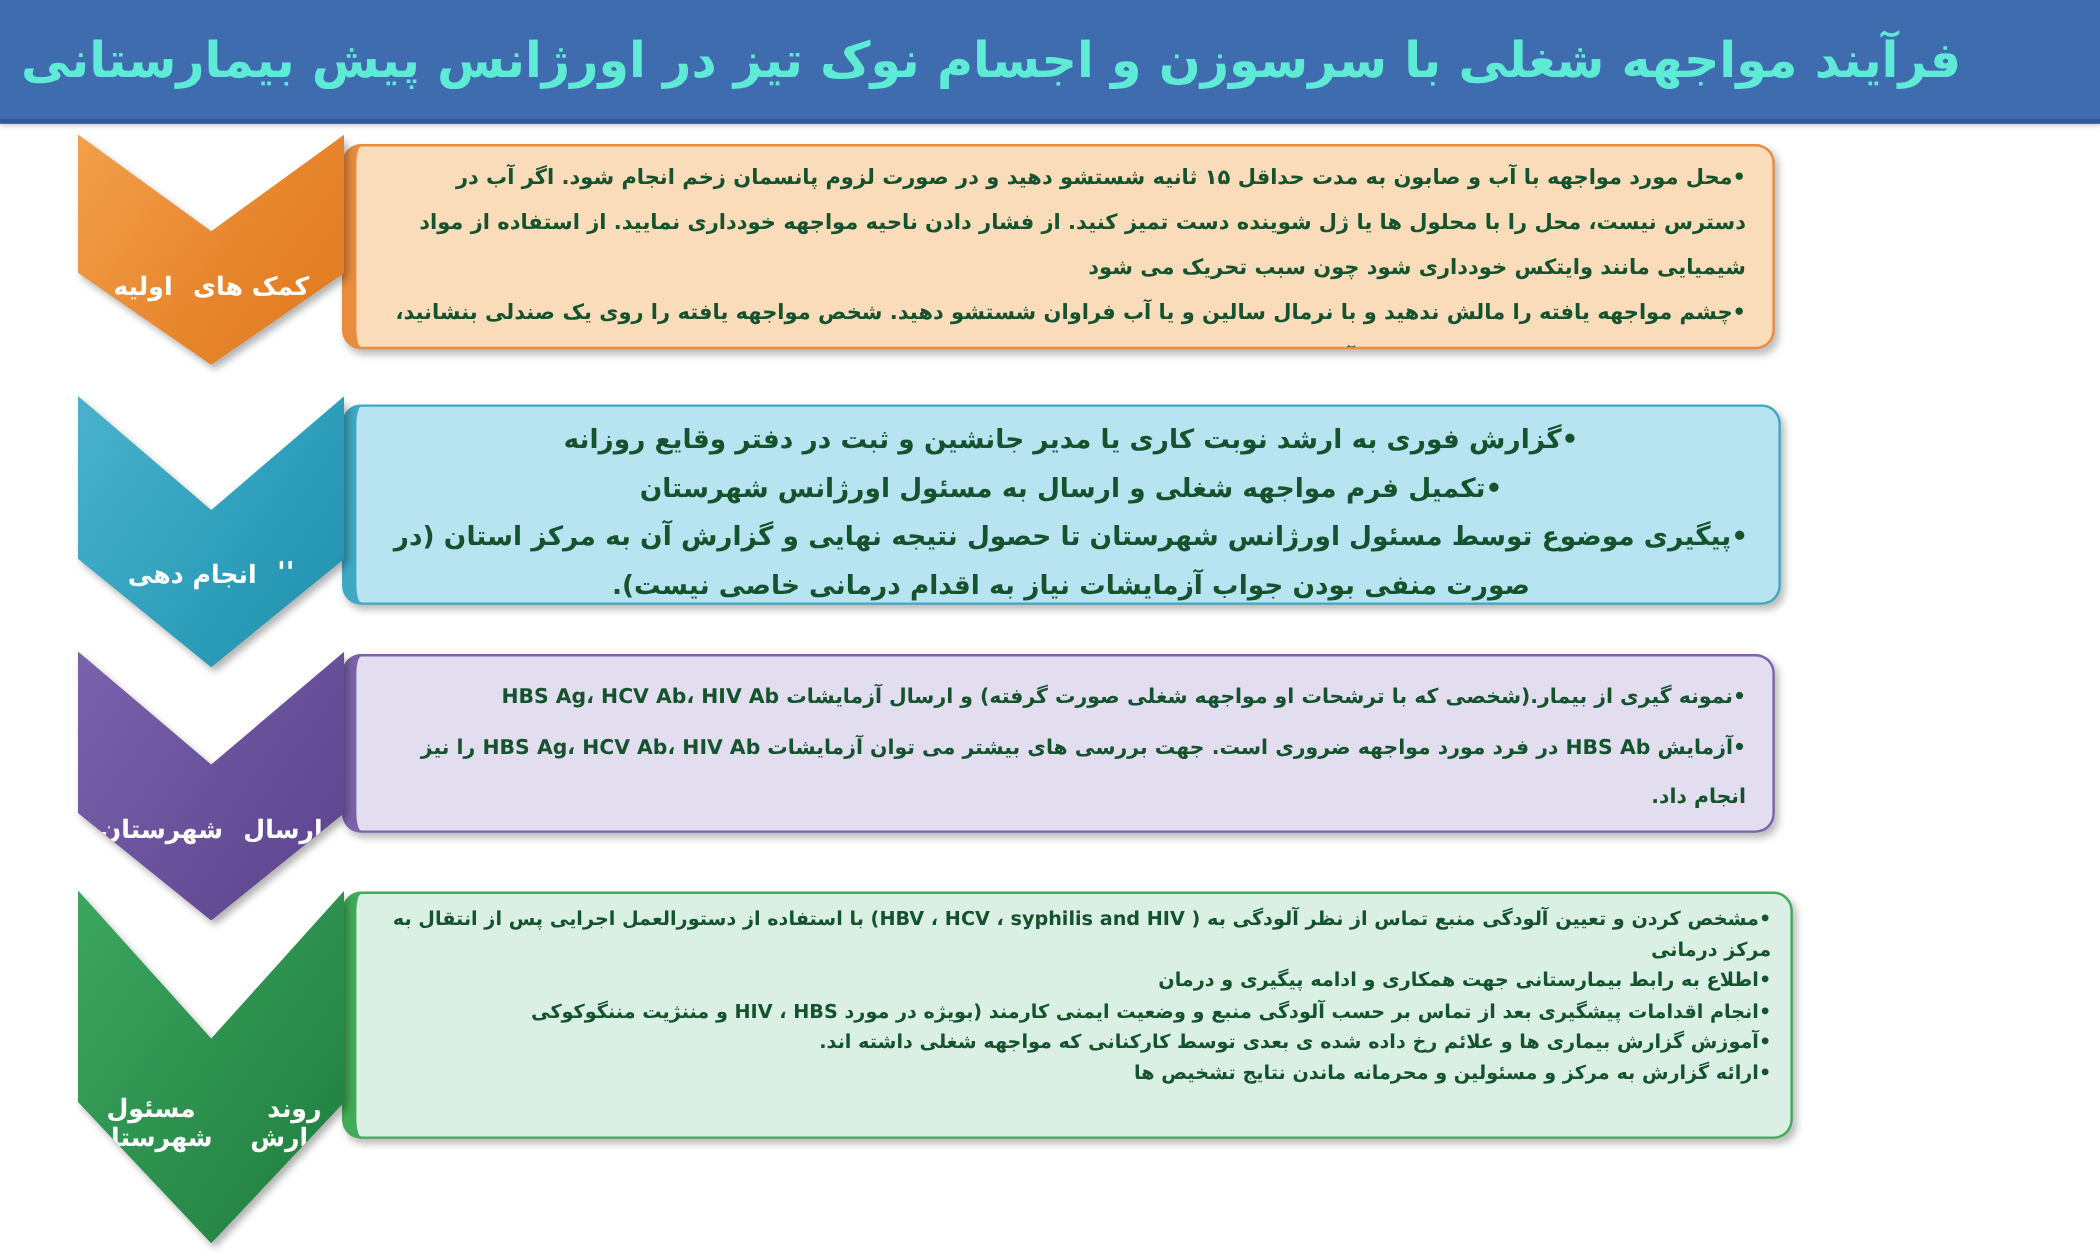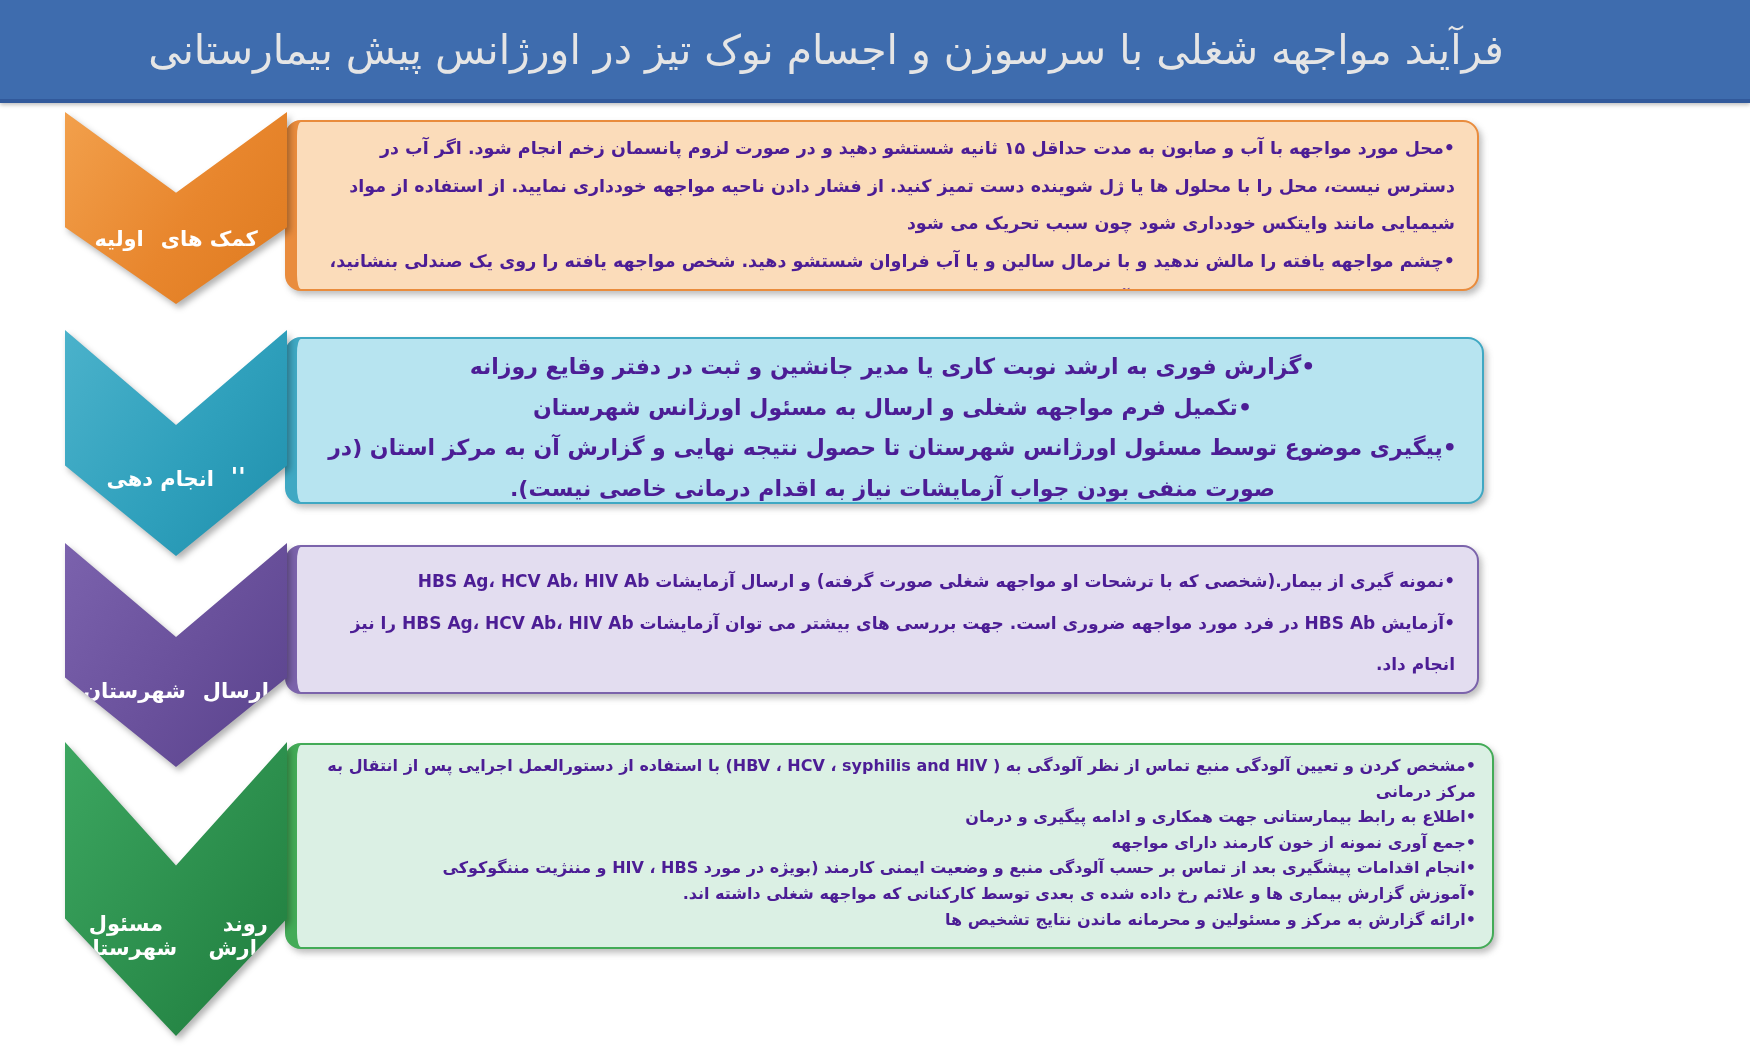--- a/index.html
+++ b/index.html
@@ -5,21 +5,21 @@
   html,body{margin:0;padding:0;background:#ffffff;}
   body{width:1750px;height:1050px;position:relative;overflow:hidden;
        font-family:"DejaVu Sans",sans-serif;}
   .page{position:absolute;inset:0;}
 
   
   .banner{position:absolute;left:0;top:0;width:1750px;height:99px;
           background:#3E6CAE;border-bottom:4px solid #31599B;
           box-shadow:0 2px 4px rgba(0,0,0,.25);}
   .banner h1{margin:0;height:100%;display:flex;align-items:center;justify-content:center;
-             color:#e5e5e5;font-size:41px;font-weight:normal;direction:rtl;
+             color:#5eead4;font-size:41px;font-weight:bold;direction:rtl;
              padding-left:12px;padding-right:110px;white-space:nowrap;}
 
   
   .chev-wrap{position:absolute;left:65px;width:222px;z-index:5;
              filter:drop-shadow(3px 4px 3px rgba(0,0,0,.30));}
   .chevron{position:relative;width:100%;height:100%;
            clip-path:polygon(0 0,50% 42%,100% 0,100% 60%,50% 100%,0 60%);}
   .chev-label{position:absolute;left:0;right:0;top:38%;bottom:6%;
               display:flex;flex-direction:row;align-items:center;justify-content:center;
               gap:17px;color:#ffffff;font-weight:bold;font-size:21px;direction:rtl;text-align:center;}
@@ -30,21 +30,21 @@
   .s1 .chev-wrap{top:330px;height:226px;}
   .s1 .chevron{background:linear-gradient(125deg,#4BB2CB 0%,#2FA0BC 55%,#1F8FAC 100%);}
   .s2 .chev-wrap{top:543px;height:224px;}
   .s2 .chevron{background:linear-gradient(125deg,#7B62AD 0%,#69509B 55%,#59428C 100%);}
   .s3 .chev-wrap{top:742px;height:294px;}
   .s3 .chevron{background:linear-gradient(125deg,#3CA660 0%,#2C8F4D 55%,#1F7C3D 100%);}
 
   
   .box{position:absolute;border-radius:16px;border:2px solid;border-left-width:12px;
        box-shadow:3px 4px 6px rgba(110,110,110,.45);z-index:2;overflow:hidden;}
-  .box-content{direction:rtl;text-align:right;color:#4c1d95;font-weight:bold;}
+  .box-content{direction:rtl;text-align:right;color:#14532d;font-weight:bold;}
   .bullet::before{content:"\2022 ";}
 
   .s0 .box{left:285px;top:120px;width:1180px;height:167px;background:#FBDCBA;border-color:#E98C3D;}
   .s0 .box-content{padding:8px 22px 0 28px;font-size:17.5px;line-height:2.15;}
 
   .s1 .box{left:285px;top:337px;width:1185px;height:163px;background:#B7E4F0;border-color:#3FA8C3;}
   .s1 .box-content{padding:8px 22px 0 28px;font-size:22px;line-height:1.85;text-align:center;}
 
   .s2 .box{left:285px;top:545px;width:1180px;height:145px;background:#E3DDF0;border-color:#7B63AB;}
   .s2 .box-content{padding:14px 22px 0 13px;font-size:17px;line-height:2.45;}
@@ -113,21 +113,20 @@
         </div>
       </div>
     </div>
   </section>
 
   <section class="step s3">
     <div class="box">
       <div class="box-content">
         <div class="bullet">مشخص کردن و تعیین آلودگی منبع تماس از نظر آلودگی به ⁦(HBV ، HCV ، syphilis and HIV )⁩ با استفاده از دستورالعمل اجرایی پس از انتقال به مرکز درمانی</div>
         <div class="bullet">اطلاع به رابط بیمارستانی جهت همکاری و ادامه پیگیری و درمان</div>
-        <div class="bullet">جمع آوری نمونه از خون کارمند دارای مواجهه</div>
         <div class="bullet">انجام اقدامات پیشگیری بعد از تماس بر حسب آلودگی منبع و وضعیت ایمنی کارمند (بویژه در مورد ⁦HIV ، HBS⁩ و مننژیت مننگوکوکی</div>
         <div class="bullet">آموزش گزارش بیماری ها و علائم رخ داده شده ی بعدی توسط کارکنانی که مواجهه شغلی داشته اند.</div>
         <div class="bullet">ارائه گزارش به مرکز و مسئولین و محرمانه ماندن نتایج تشخیص ها</div>
       </div>
     </div>
     <div class="chev-wrap">
       <div class="chevron">
         <div class="chev-label">
           <span>روند گزارش</span>
           <span>مسئول شهرستان</span>

